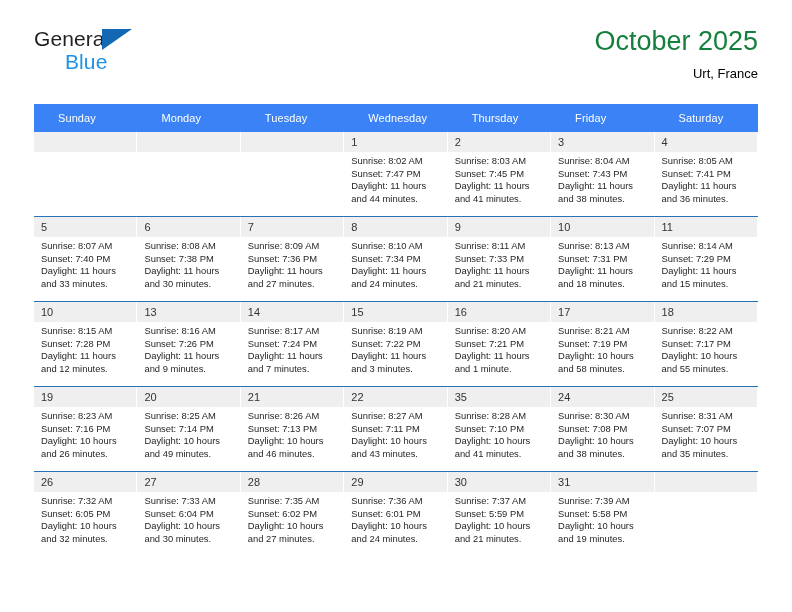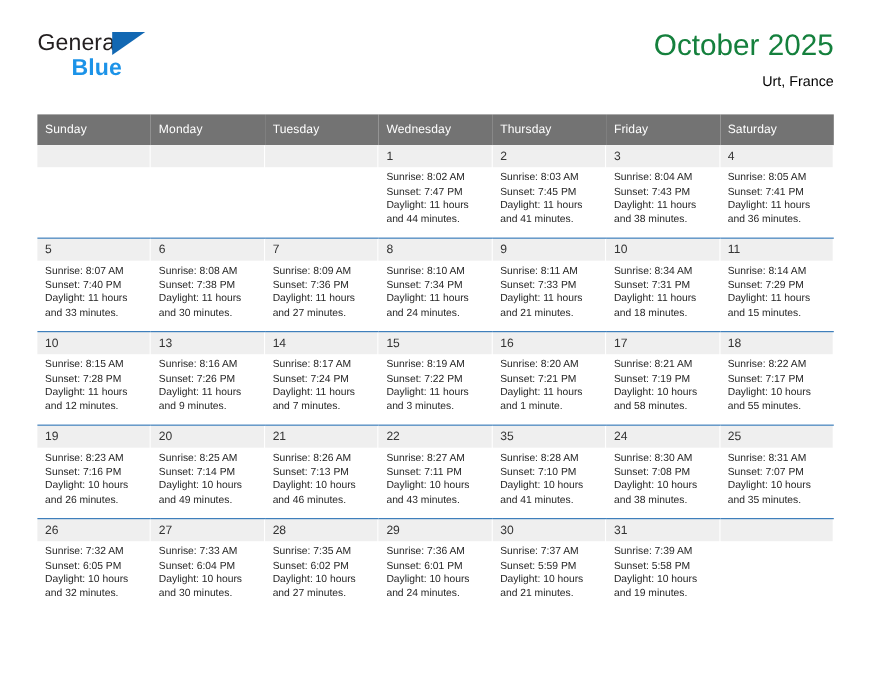--- a/index.html
+++ b/index.html
@@ -52,21 +52,20 @@
     height: 0;
     border-left: 30px solid #1268b3;
     border-bottom: 21px solid transparent;
   }
   .brand-line2 {
     font-size: 21px;
     line-height: 22px;
     color: #1c93e8;
     letter-spacing: 0.1px;
     margin-left: 31px;
-    font-weight: bold;
   }
   .title-wrap {
     position: absolute;
     right: 0;
     top: -4px;
     text-align: right;
   }
   .cal-title {
     font-size: 27px;
     line-height: 34px;
@@ -85,26 +84,26 @@
   
   .calendar {
     position: absolute;
     left: 34px;
     top: 104px;
     width: 724px;
     border-collapse: collapse;
     table-layout: fixed;
   }
   .calendar th {
-    background: #737373;
+    background: #3b82f6;
     color: #ffffff;
     font-size: 11px;
     font-weight: normal;
     text-align: left;
-    padding: 5px 0 5px 7px;
+    padding: 5px 0 5px 24px;
     height: 18px;
     vertical-align: middle;
     letter-spacing: 0.1px;
   }
   .calendar td {
     width: 103.42px;
     height: 84px;
     vertical-align: top;
     padding: 0;
     border-bottom: 1.5px solid #2b72b4;
@@ -260,21 +259,21 @@
             <div class="info">
               <div>Sunrise: 8:11 AM</div>
               <div>Sunset: 7:33 PM</div>
               <div>Daylight: 11 hours</div>
               <div>and 21 minutes.</div>
             </div>
           </td>
           <td>
             <span class="daynum">10</span>
             <div class="info">
-              <div>Sunrise: 8:34 AM</div>
+              <div>Sunrise: 8:13 AM</div>
               <div>Sunset: 7:31 PM</div>
               <div>Daylight: 11 hours</div>
               <div>and 18 minutes.</div>
             </div>
           </td>
           <td>
             <span class="daynum">11</span>
             <div class="info">
               <div>Sunrise: 8:14 AM</div>
               <div>Sunset: 7:29 PM</div>

